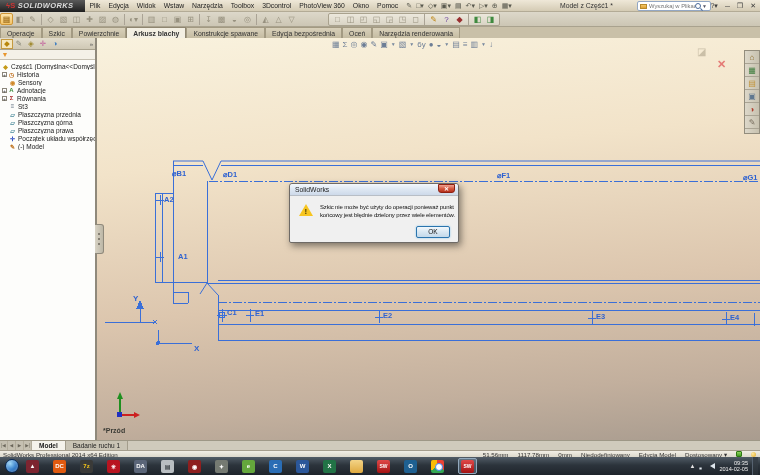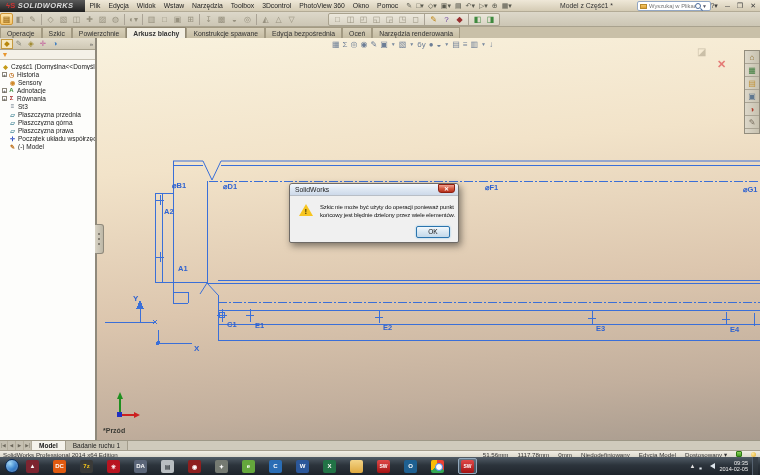--- a/index.html
+++ b/index.html
@@ -48,21 +48,21 @@
   .trow.hasx{padding-left:2px;}
   .xp{width:5px;height:5px;border:1px solid #8a857a;background:#fff;font-size:5px;line-height:4px;text-align:center;color:#444;margin-right:1px;flex:none;}
   .tic{width:7px;height:7px;flex:none;margin-right:2px;display:flex;align-items:center;justify-content:center;font-size:6px;font-weight:bold;}
   .tlabel{font-size:6.5px;color:#1a1a1a;}
   .splitter{position:absolute;left:95px;top:224px;width:9px;height:30px;background:linear-gradient(90deg,#d8d3c5,#bdb7a6);border:1px solid #8f897b;border-left:none;border-radius:0 3px 3px 0;z-index:26;display:flex;flex-direction:column;align-items:center;justify-content:center;gap:3px;}
   .splitter i{width:2px;height:2px;background:#6d675c;border-radius:50%;}
 
   
   .viewport{position:absolute;left:97px;top:38px;width:663px;height:402px;background:linear-gradient(175deg,#f9f2de 0%,#f2e3c9 30%,#dcc6ae 62%,#c2af9d 85%,#a99c8f 100%);overflow:hidden;z-index:10;}
   .sketch{position:absolute;left:0;top:0;}
-  .dim{position:absolute;color:#2f62d0;font-size:7.5px;font-weight:bold;white-space:nowrap;margin-top:12px;}
+  .dim{position:absolute;color:#2f62d0;font-size:7.5px;font-weight:bold;white-space:nowrap;}
   .axisl{position:absolute;color:#2f62d0;font-size:8px;font-weight:bold;}
   .viewlabel{position:absolute;left:6px;top:389px;color:#3b3b35;font-size:7px;font-weight:bold;}
   .headsup{position:absolute;left:235px;top:0px;height:12px;display:flex;align-items:center;gap:3px;color:#6d7e96;font-size:8px;z-index:12;}
   .headsup .dd{font-size:5px;color:#77889e;}
   .confirmx{position:absolute;left:620px;top:20px;color:rgba(225,95,95,.8);font-size:11px;font-weight:bold;z-index:12;}
   .confirmghost{position:absolute;left:600px;top:8px;color:rgba(150,140,115,.45);font-size:10px;z-index:12;}
 
   
   .taskpane{position:absolute;right:0px;top:12px;width:16px;height:84px;background:linear-gradient(90deg,#ddd8ca,#c7c1af);border:1px solid #938d7d;z-index:13;display:flex;flex-direction:column;}
   .tp-ic{height:13px;border-bottom:1px solid #aaa494;display:flex;align-items:center;justify-content:center;font-size:8px;}
@@ -390,21 +390,21 @@
       <line x1="23" y1="377" x2="23" y2="361" stroke="#1f8f1f" stroke-width="2"></line>
       <polygon points="20,361 26,361 23,354" fill="#1f8f1f"></polygon>
       <line x1="23" y1="377" x2="37" y2="377" stroke="#cc2020" stroke-width="2"></line>
       <polygon points="37,374 37,380 43,377" fill="#cc2020"></polygon>
       <rect x="20" y="374" width="5" height="5" fill="#2030c0"></rect>
     </g>
   </svg>
 
   <span class="dim" style="left:75px;top:131px">⌀B1</span>
   <span class="dim" style="left:126px;top:132px">⌀D1</span>
-  <span class="dim" style="left:388px;top:133px">⌀F1</span>
+  <span class="dim" style="left:400px;top:133px">⌀F1</span>
   <span class="dim" style="left:646px;top:135px">⌀G1</span>
   <span class="dim" style="left:67px;top:157px">A2</span>
   <span class="dim" style="left:81px;top:214px">A1</span>
   <span class="dim" style="left:130px;top:270px">C1</span>
   <span class="dim" style="left:158px;top:271px">E1</span>
   <span class="dim" style="left:286px;top:273px">E2</span>
   <span class="dim" style="left:499px;top:274px">E3</span>
   <span class="dim" style="left:633px;top:275px">E4</span>
   <span class="axisl" style="left:36px;top:256px">Y</span>
   <span class="axisl" style="left:97px;top:306px">X</span>

